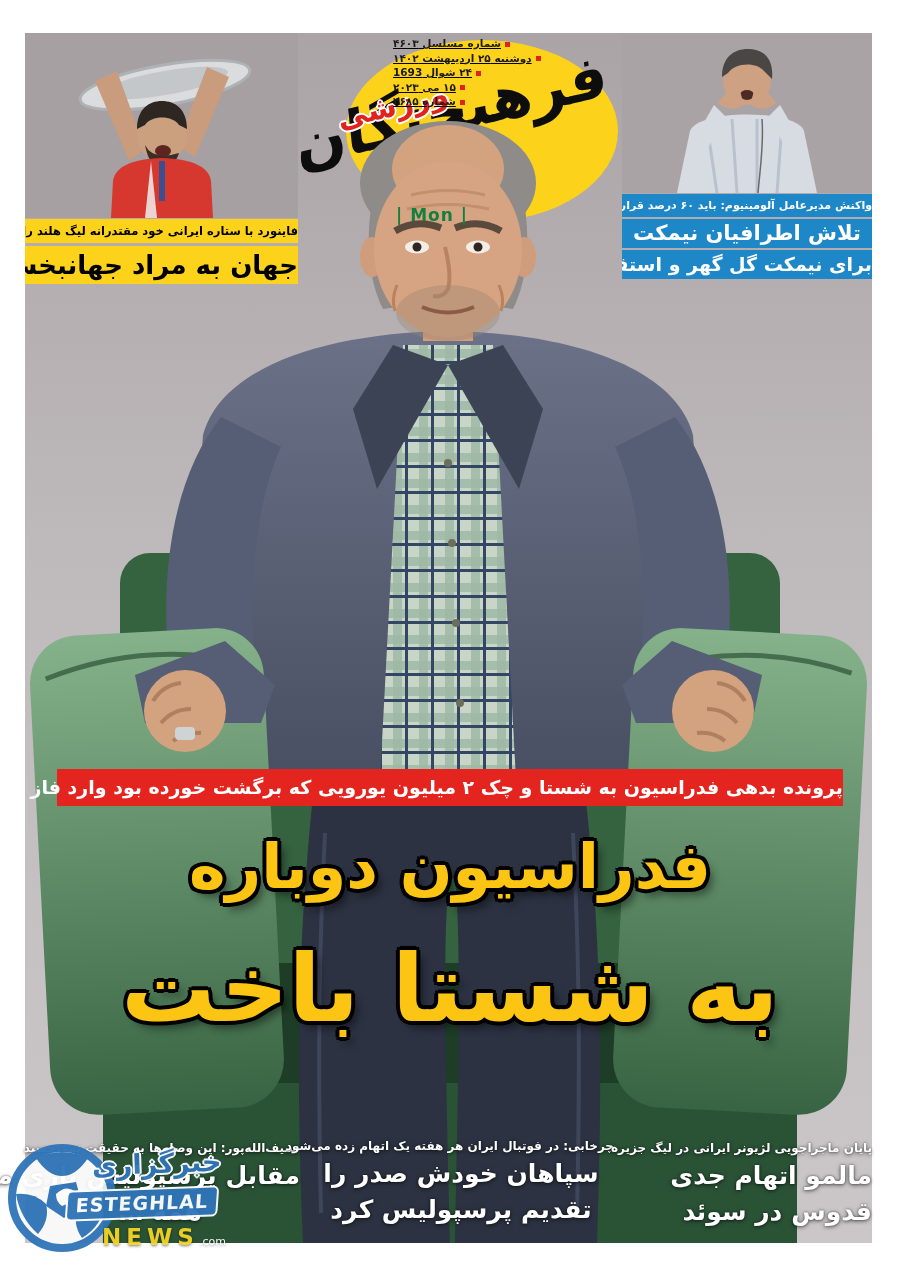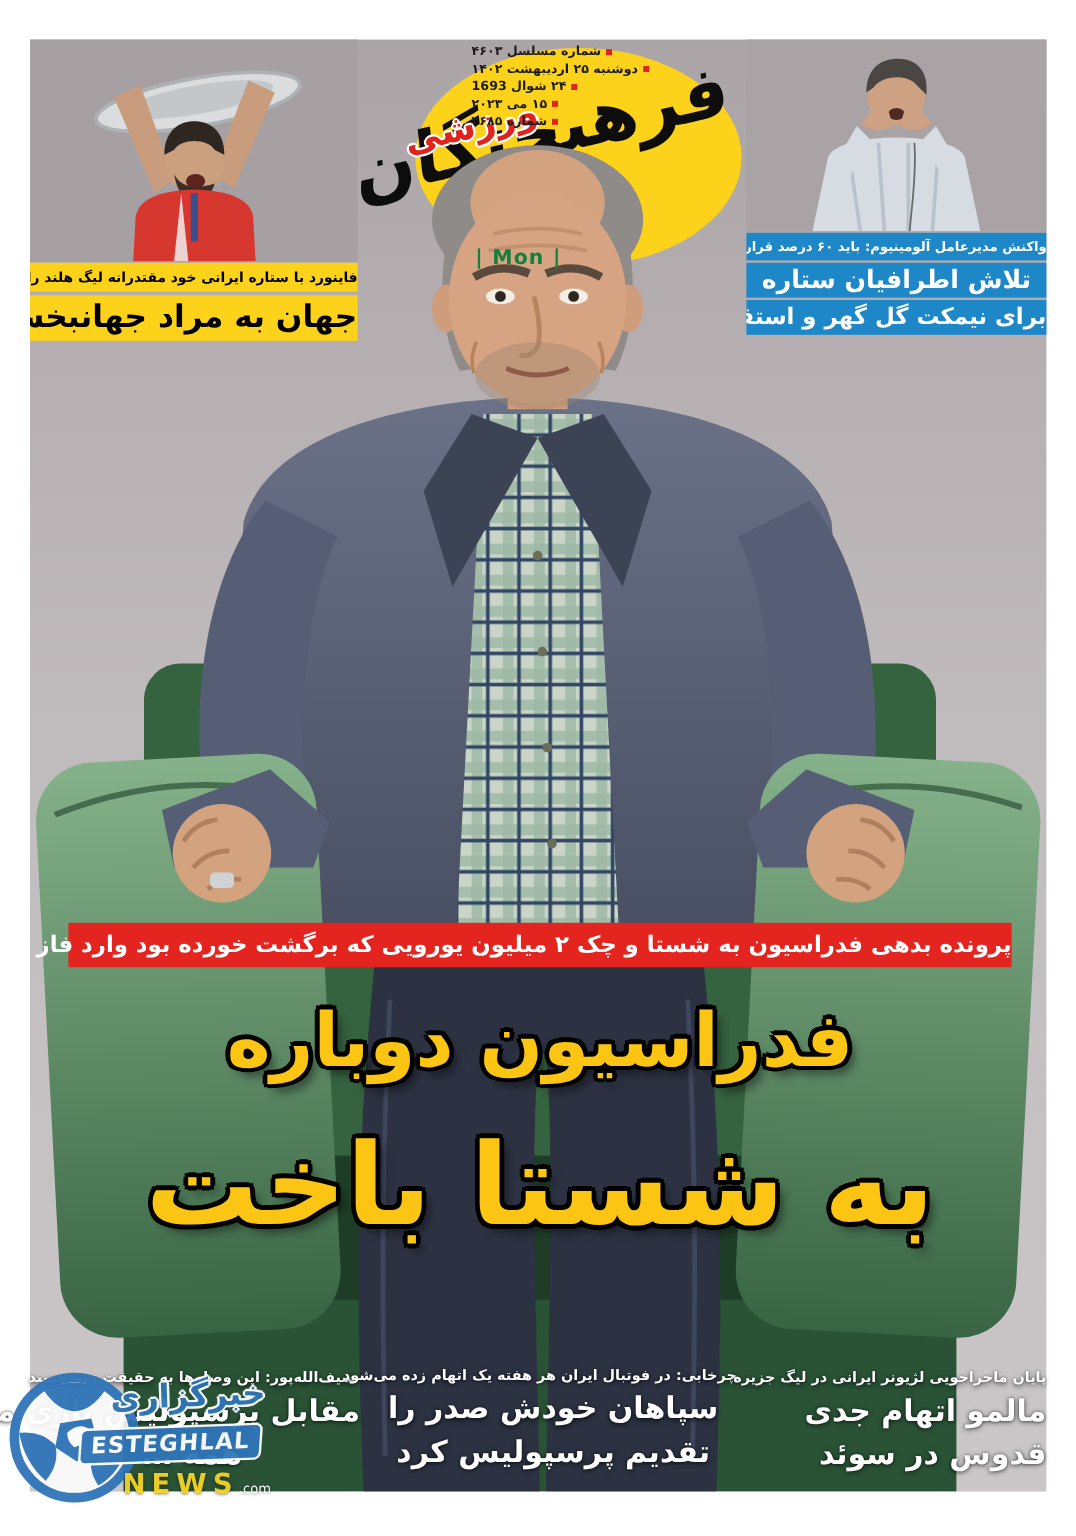--- a/index.html
+++ b/index.html
@@ -28,21 +28,21 @@
     transform:rotate(-13deg) skewX(-7deg); white-space:nowrap;
   }
   .logo-badge {
     position:absolute; left:-10px; top:48px;
     font-size:30px; font-weight:bold; color:#e0231c;
     transform:rotate(-13deg);
     text-shadow:-2px 0 #fff,2px 0 #fff,0 -2px #fff,0 2px #fff,-1px -1px #fff,1px 1px #fff,-1px 1px #fff,1px -1px #fff;
     white-space:nowrap;
   }
   .masthead-dates {
-    position:absolute; left:393px; top:36px; width:188px; direction:rtl; text-align:left;
+    position:absolute; left:393px; top:36px; width:188px; direction:rtl; text-align:left;text-decoration:underline;
   }
   .date-line {
     font-size:10.5px; font-weight:bold; color:#1c1c1c; line-height:14.5px; white-space:nowrap;
   }
   .date-bullet {
     display:inline-block; width:5px; height:5px; background:#e0231c; margin-left:4px; vertical-align:middle;
   }
   .weekday-en {
     position:absolute; left:396px; top:181px; font-size:17px; font-weight:bold;
     color:#15803d; letter-spacing:1px; white-space:nowrap;margin-top:24px;
@@ -241,21 +241,21 @@
       <path d="M100,44 C100,24 112,16 126,16 C142,16 152,26 150,46 L142,38 C134,28 112,30 106,40 Z" fill="#4a4644"></path>
       <ellipse cx="125" cy="62" rx="7" ry="5" fill="#4d2a24"></ellipse>
       <path d="M96,70 q10,-16 22,-12 l4,14 q-14,8 -26,-2 Z" fill="#cfa183"></path>
       <path d="M154,70 q-10,-16 -22,-12 l-4,14 q14,8 26,-2 Z" fill="#cfa183"></path>
       <path d="M92,72 L70,110 L84,118 L104,84 Z" fill="#d7dce2"></path>
       <path d="M158,72 L180,110 L166,118 L146,84 Z" fill="#d7dce2"></path>
       <path d="M140,86 C142,112 138,136 136,160" stroke="#6a6a6a" stroke-width="1.5" fill="none"></path>
     </svg>
   </div>
   <div class="strip strip-blue tr-kicker fa">واکنش مدیرعامل آلومینیوم: باید ۶۰ درصد قراردادش را بدهد</div>
-  <div class="strip strip-blue tr-line1 fa">تلاش اطرافیان ستاره</div>
+  <div class="strip strip-blue tr-line1 fa">تلاش اطرافیان نیمکت</div>
   <div class="strip strip-blue tr-line2 fa">برای نیمکت گل گهر و استقلال</div>
 
   <div class="lead-kicker fa">پرونده بدهی فدراسیون به شستا و چک ۲ میلیون یورویی که برگشت خورده بود وارد فاز جدیدی شد</div>
   <div class="lead-headline">
     <div class="lead-line1 fa">فدراسیون دوباره</div>
     <div class="lead-line2 fa">به شستا باخت</div>
   </div>
 
   <div class="bcol bcol-left">
     <div class="kick">سیف‌الله‌پور: این وصله‌ها به حقیقت نمی‌چسبد</div>

